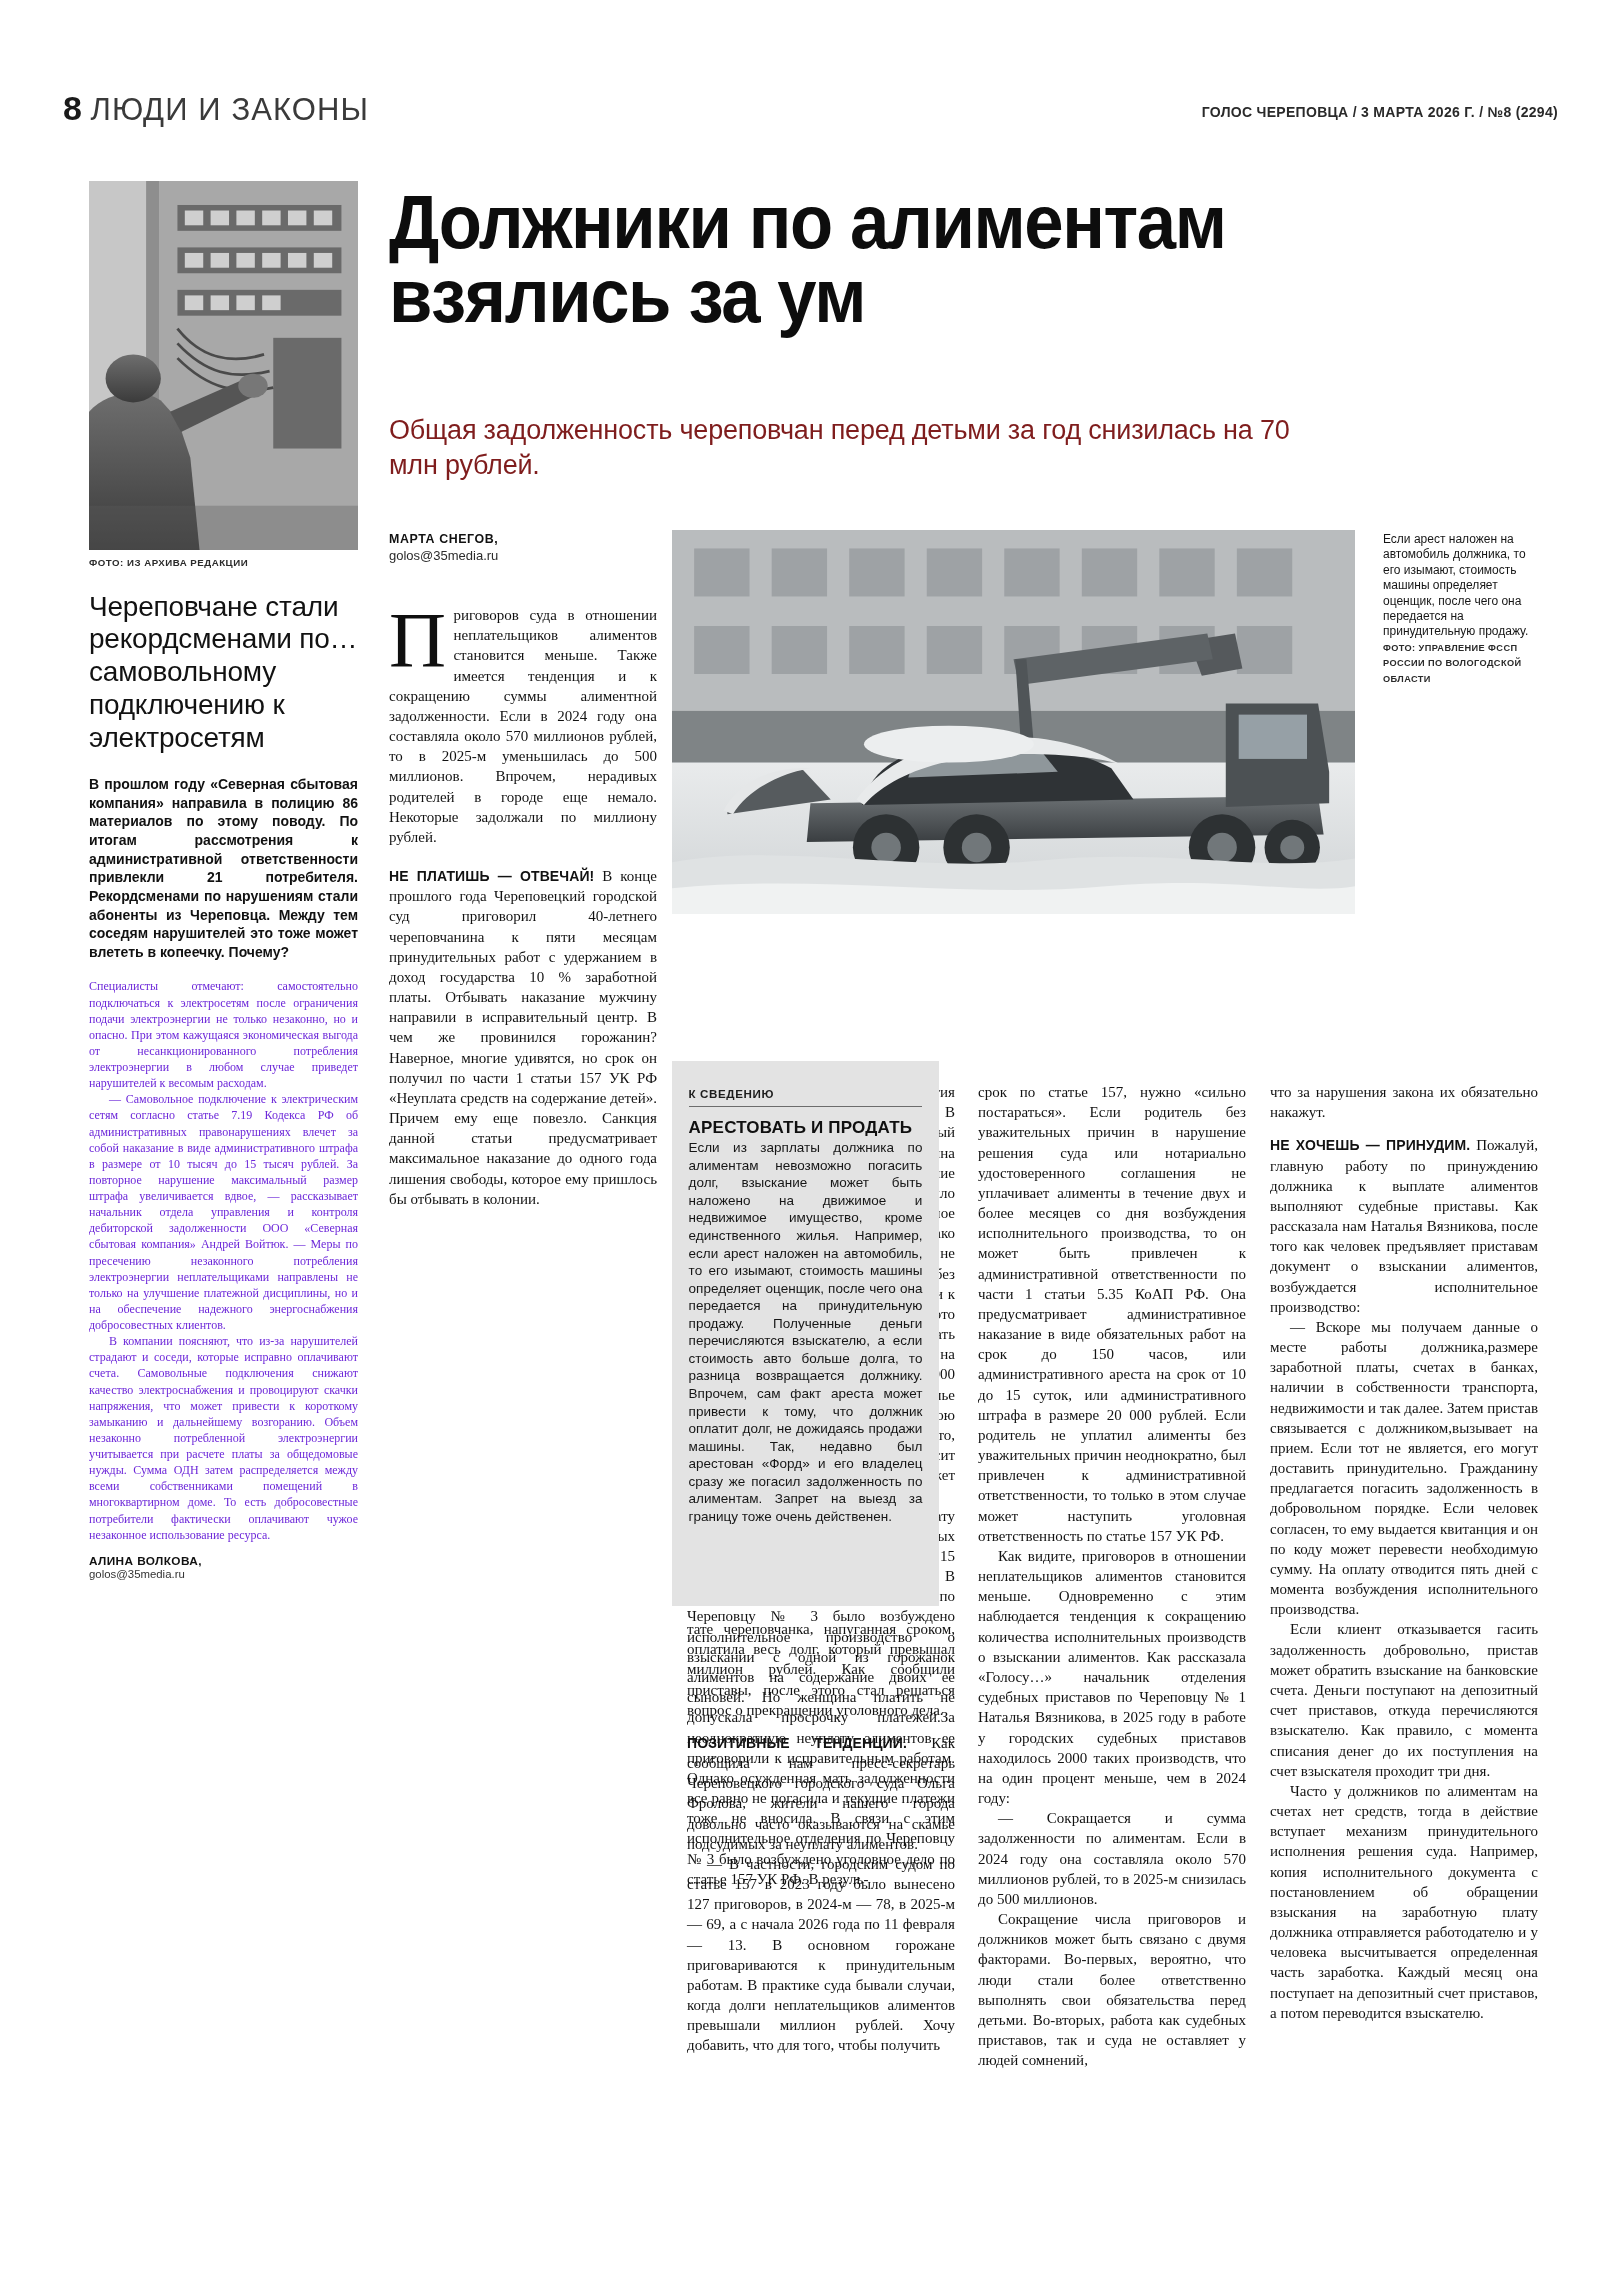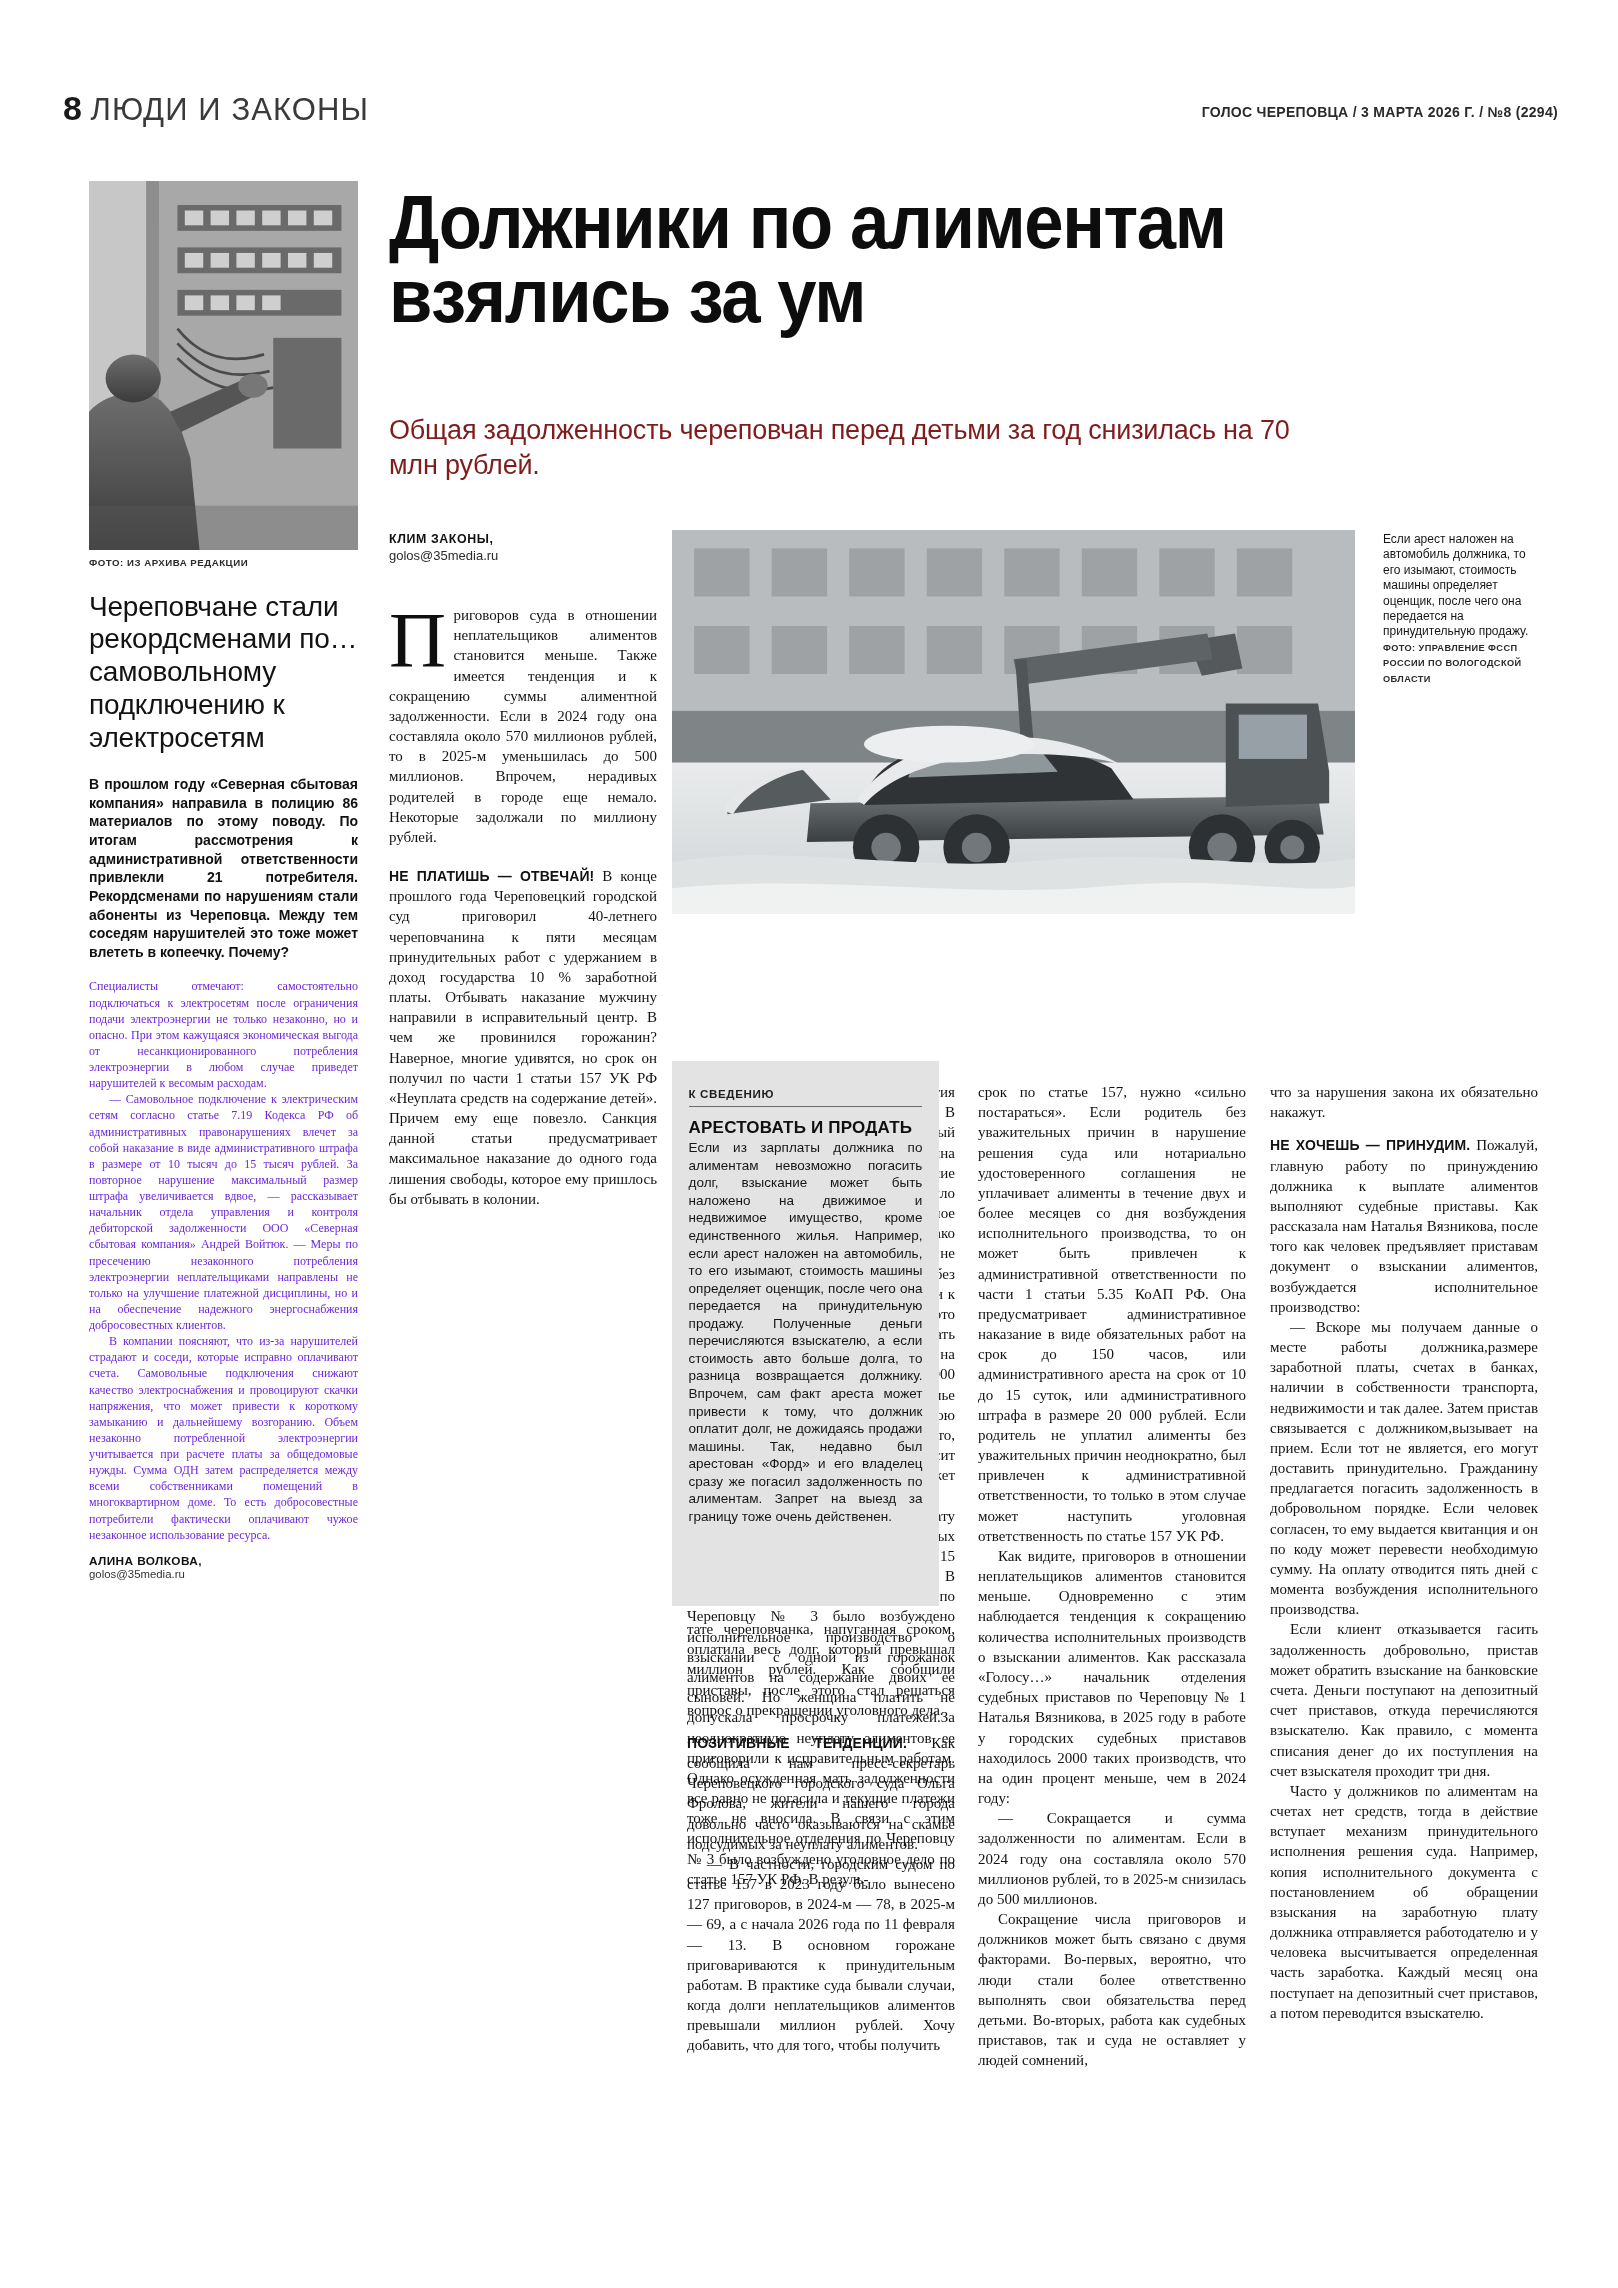--- a/index.html
+++ b/index.html
@@ -370,21 +370,21 @@
       <span class="mail">golos@35media.ru</span>
     </div>
   </div>
 
   <div class="main-head">
     <h1>Должники по алиментам взялись за ум</h1>
   </div>
   <div class="main-sub">Общая задолженность череповчан перед детьми за год снизилась на 70 млн рублей.</div>
 
   <div class="byline">
-    <div class="name">КЛИМ ЗАКОНЫ,</div>
+    <div class="name">МАРТА СНЕГОВ,</div>
     <div class="mail">golos@35media.ru</div>
   </div>
 
   <div class="main-photo">
     <svg width="683" height="384" viewBox="0 0 740 416" preserveAspectRatio="none">
       <defs>
         <linearGradient id="sky" x1="0" y1="0" x2="0" y2="1">
           <stop offset="0%" stop-color="#c9ccce"></stop>
           <stop offset="100%" stop-color="#aeb3b6"></stop>
         </linearGradient>

